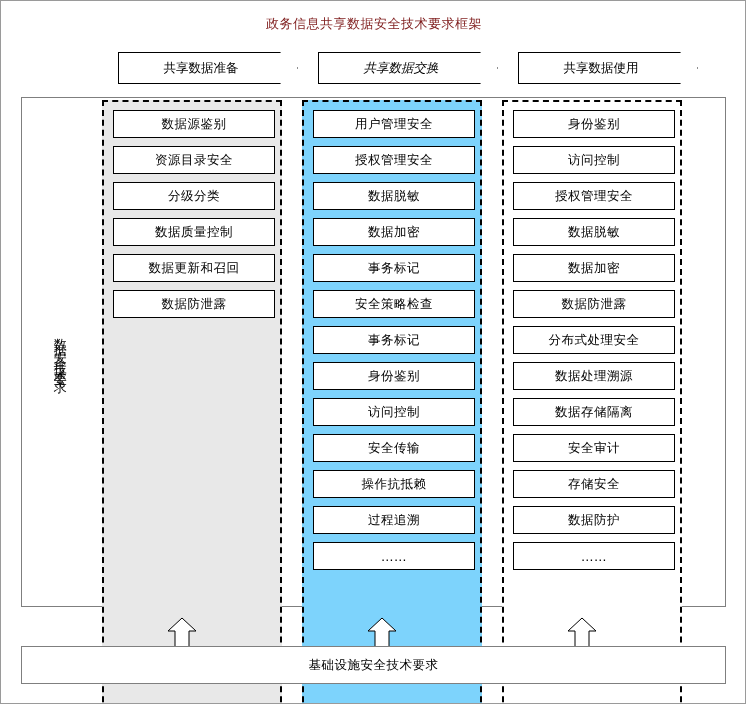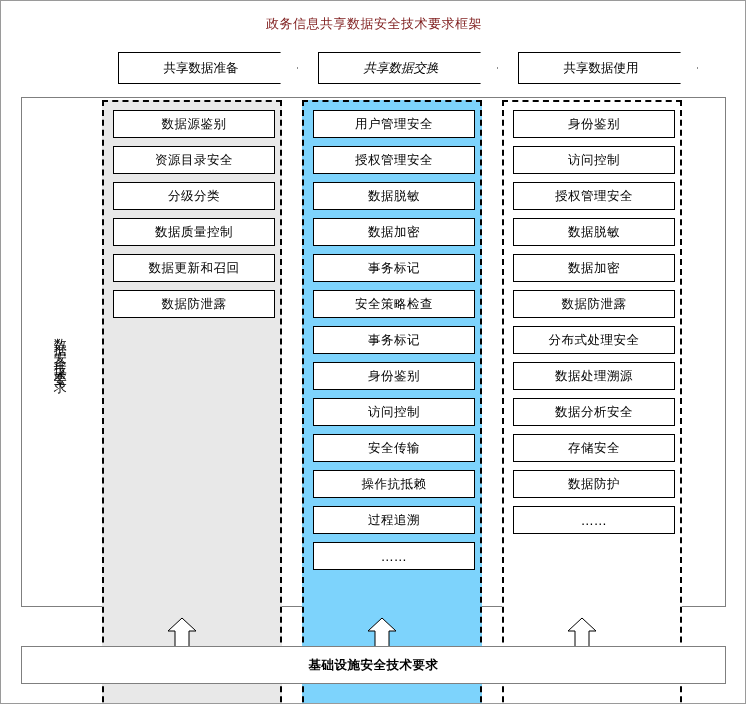--- a/index.html
+++ b/index.html
@@ -139,21 +139,20 @@
     height: 38px;
     box-sizing: border-box;
     border: 1px solid #7f7f7f;
     background: #ffffff;
     display: flex;
     align-items: center;
     justify-content: center;
     font-size: 12.5px;
     color: #000;
     letter-spacing: 0.5px;
-    font-weight: bold;
   }
 </style>
 </head>
 <body>
 
 <div id="page">
 
   <div class="title">政务信息共享数据安全技术要求框架</div>
 
   <div class="banner-row">
@@ -195,21 +194,22 @@
 
   <div class="col c2">
     <div class="cell">身份鉴别</div>
     <div class="cell">访问控制</div>
     <div class="cell">授权管理安全</div>
     <div class="cell">数据脱敏</div>
     <div class="cell">数据加密</div>
     <div class="cell">数据防泄露</div>
     <div class="cell">分布式处理安全</div>
     <div class="cell">数据处理溯源</div>
-    <div class="cell">数据分析安全</div>
+    <div class="cell">数据存储隔离</div>
+    <div class="cell">安全审计</div>
     <div class="cell">存储安全</div>
     <div class="cell">数据防护</div>
     <div class="cell">……</div>
   </div>
 
   <div class="uparrow a0">
     <svg width="30" height="32" viewBox="0 0 30 32">
       <polygon points="15,1 29,14 22,14 22,31 8,31 8,14 1,14" fill="#ffffff" stroke="#000000" stroke-width="1"></polygon>
     </svg>
   </div>

